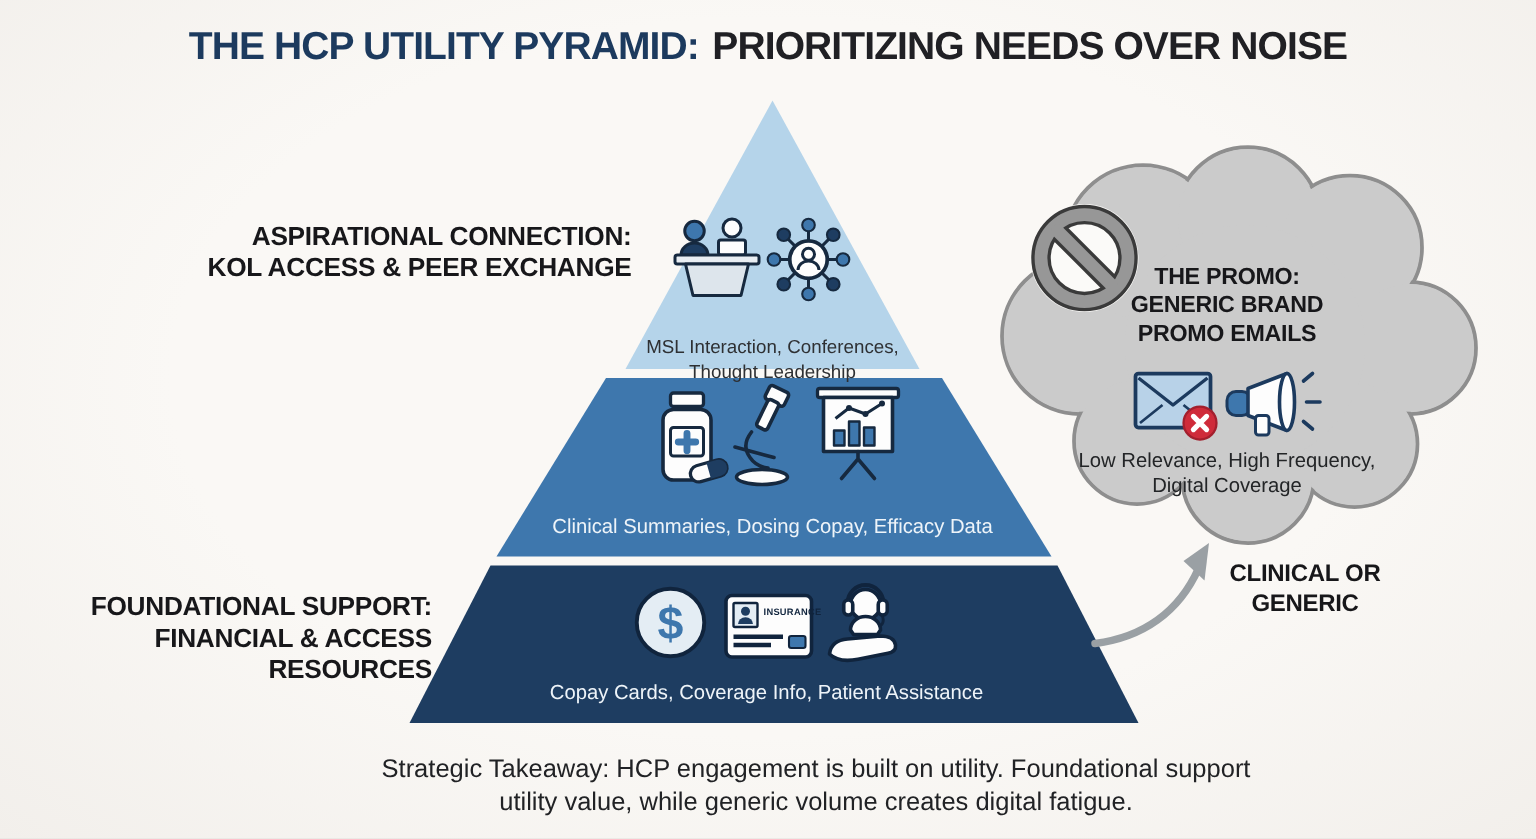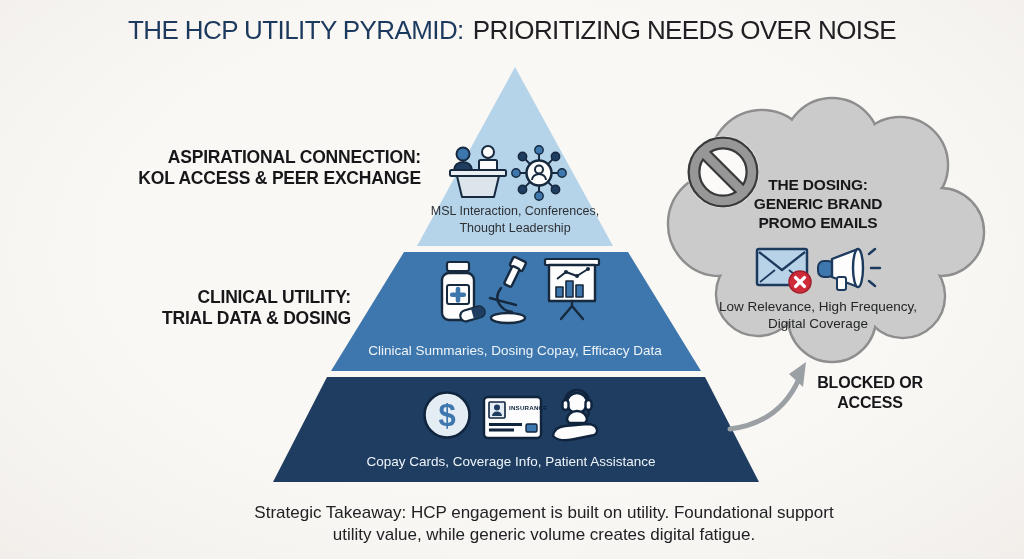--- a/index.html
+++ b/index.html
@@ -5,33 +5,33 @@
   html,body{margin:0;padding:0;background:#e8e6e2;}
   .stage{
     position:relative;width:1024px;height:559px;overflow:hidden;
     background:radial-gradient(ellipse at 50% 45%, #faf8f5 55%, #f2efeb 100%);
     font-family:"Liberation Sans", sans-serif;
   }
   .art{position:absolute;inset:0;width:1024px;height:559px;}
   .txt{position:absolute;}
   .title-row{
     top:15px;left:0;width:1024px;text-align:center;
-    font-size:26px;font-weight:400;letter-spacing:-0.6px;white-space:nowrap;
+    font-size:26px;font-weight:700;letter-spacing:-0.6px;white-space:nowrap;
   }
   .title-primary{color:#1c3a5e;}
   .title-secondary{color:#202024;margin-left:9px;}
   .tier-label{
     text-align:right;font-weight:700;font-size:17.5px;line-height:21px;
     color:#17171a;letter-spacing:-0.2px;white-space:nowrap;
   }
   .tier-label-0{top:147px;right:603px;}
   .tier-label-1{top:287px;right:673px;}
   .tier-label-2{top:394px;right:736px;}
   .tier-caption{text-align:center;}
-  .caption-light{color:#2e3033;}
+  .caption-light{color:#2e3033;margin-top:20px;}
   .caption-dark{color:#eef4f9;}
   .tier-caption-0{top:203px;left:385px;width:260px;font-size:12.5px;line-height:17px;}
   .tier-caption-1{top:343px;left:340px;width:350px;font-size:13.5px;}
   .tier-caption-2{top:454px;left:336px;width:350px;font-size:13.5px;}
   .cloud-title{
     top:175px;left:726px;width:184px;text-align:center;
     font-size:15.5px;line-height:19px;font-weight:700;color:#17171a;letter-spacing:-0.2px;
   }
   .cloud-detail{
     top:299px;left:708px;width:220px;text-align:center;
@@ -208,53 +208,54 @@
 
   <div class="txt title-row">
     <span class="title-primary">THE HCP UTILITY PYRAMID:</span><span class="title-secondary">PRIORITIZING NEEDS OVER NOISE</span>
   </div>
 
   <div class="txt tier-label tier-label-0">
     <div>ASPIRATIONAL CONNECTION:</div>
     <div>KOL ACCESS &amp; PEER EXCHANGE</div>
   </div>
 
-  <div class="txt tier-label tier-label-1">
-    <div>CLINICAL UTILITY:</div>
-    <div>TRIAL DATA &amp; DOSING</div>
-  </div>
-
+
+  <div class="txt tier-label tier-label-2">
+    <div>FOUNDATIONAL SUPPORT:</div>
+    <div>FINANCIAL &amp; ACCESS</div>
+    <div>RESOURCES</div>
+  </div>
 
   <div class="txt tier-caption tier-caption-0 caption-light">
     <div>MSL Interaction, Conferences,</div>
     <div>Thought Leadership</div>
   </div>
 
   <div class="txt tier-caption tier-caption-1 caption-dark">
     <div>Clinical Summaries, Dosing Copay, Efficacy Data</div>
   </div>
 
   <div class="txt tier-caption tier-caption-2 caption-dark">
     <div>Copay Cards, Coverage Info, Patient Assistance</div>
   </div>
 
   <div class="txt cloud-title">
-    <div>THE DOSING:</div>
+    <div>THE PROMO:</div>
     <div>GENERIC BRAND</div>
     <div>PROMO EMAILS</div>
   </div>
 
   <div class="txt cloud-detail">
     <div>Low Relevance, High Frequency,</div>
     <div>Digital Coverage</div>
   </div>
 
   <div class="txt ignored-label">
-    <div>BLOCKED OR</div>
-    <div>ACCESS</div>
+    <div>CLINICAL OR</div>
+    <div>GENERIC</div>
   </div>
 
   <div class="txt takeaway">
     <div>Strategic Takeaway: HCP engagement is built on utility. Foundational support</div>
     <div>utility value, while generic volume creates digital fatigue.</div>
   </div>
 
 </div>
 
 </body></html>

